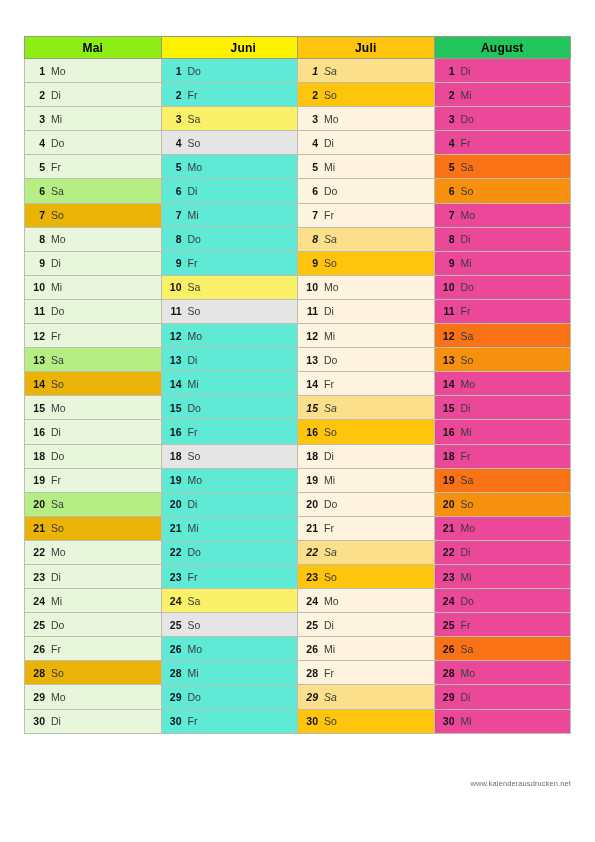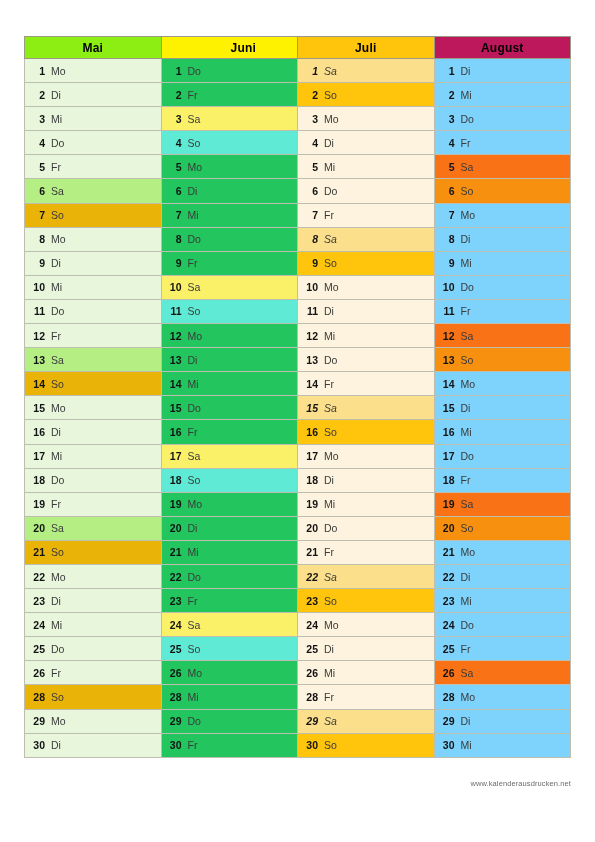--- a/index.html
+++ b/index.html
@@ -80,33 +80,33 @@
   td.empty { background: #ffffff; }
 
   
   th.hd-mai    { background: #8CEE12; }
   td.mai-wd    { background: #E8F7DC; }
   td.mai-sa    { background: #B5EE83; }
   td.mai-so    { background: #eab308; }
 
   
   th.hd-juni   { background: #FFF200; padding-left: 28px; }
-  td.juni-wd   { background: #22c55e; margin-left: 28px; }
+  td.juni-wd   { background: #5eead4; margin-left: 28px; }
   td.juni-sa   { background: #FAF168; }
-  td.juni-so   { background: #5eead4; }
+  td.juni-so   { background: #e5e5e5; }
 
   
   th.hd-juli   { background: #FFC40C; }
   td.juli-wd   { background: #FDF3DE; }
   td.juli-sa   { background: #FCDF8B; font-style: italic; }
   td.juli-so   { background: #FFC40C; }
 
   
-  th.hd-august { background: #be185d; }
-  td.august-wd { background: #7dd3fc; }
+  th.hd-august { background: #22c55e; }
+  td.august-wd { background: #ec4899; }
   td.august-sa { background: #FBC municipality; }
   td.august-sa { background: #f97316; }
   td.august-so { background: #F7900E; }
 
   #footer-credit {
     position: absolute;
     right: 24px;
     top: 779px;
     font-size: 7.5px;
     color: #6d6d6d;
@@ -226,26 +226,20 @@
             <td class="juli-sa"><span class="dnum">15</span><span class="dname">Sa</span></td>
             <td class="august-wd"><span class="dnum">15</span><span class="dname">Di</span></td>
           </tr>
           <tr>
             <td class="mai-wd"><span class="dnum">16</span><span class="dname">Di</span></td>
             <td class="juni-wd"><span class="dnum">16</span><span class="dname">Fr</span></td>
             <td class="juli-so"><span class="dnum">16</span><span class="dname">So</span></td>
             <td class="august-wd"><span class="dnum">16</span><span class="dname">Mi</span></td>
           </tr>
           <tr>
-            <td class="mai-wd"><span class="dnum">17</span><span class="dname">Mi</span></td>
-            <td class="juni-sa"><span class="dnum">17</span><span class="dname">Sa</span></td>
-            <td class="juli-wd"><span class="dnum">17</span><span class="dname">Mo</span></td>
-            <td class="august-wd"><span class="dnum">17</span><span class="dname">Do</span></td>
-          </tr>
-          <tr>
             <td class="mai-wd"><span class="dnum">18</span><span class="dname">Do</span></td>
             <td class="juni-so"><span class="dnum">18</span><span class="dname">So</span></td>
             <td class="juli-wd"><span class="dnum">18</span><span class="dname">Di</span></td>
             <td class="august-wd"><span class="dnum">18</span><span class="dname">Fr</span></td>
           </tr>
           <tr>
             <td class="mai-wd"><span class="dnum">19</span><span class="dname">Fr</span></td>
             <td class="juni-wd"><span class="dnum">19</span><span class="dname">Mo</span></td>
             <td class="juli-wd"><span class="dnum">19</span><span class="dname">Mi</span></td>
             <td class="august-sa"><span class="dnum">19</span><span class="dname">Sa</span></td>

